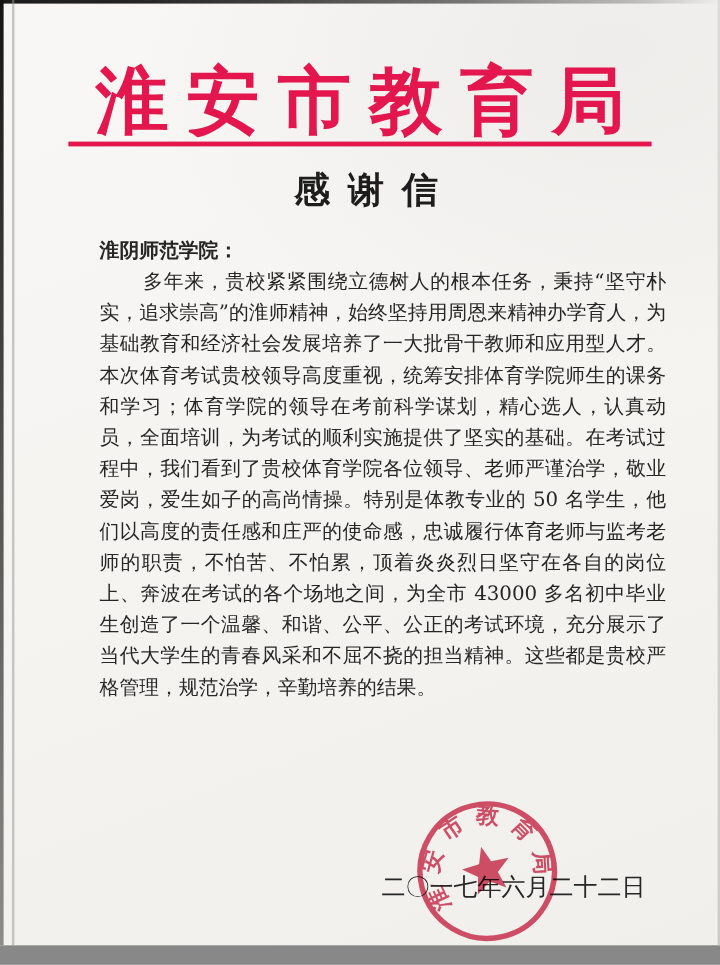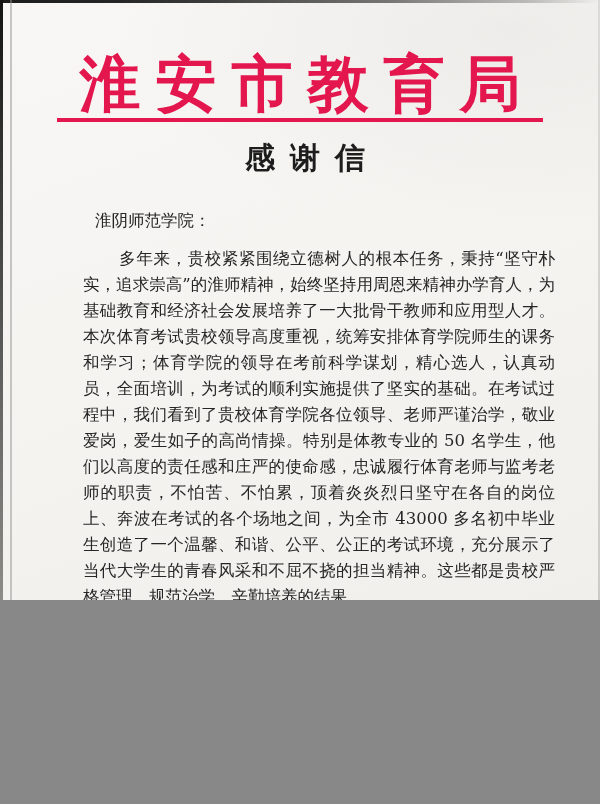--- a/index.html
+++ b/index.html
@@ -1,19 +1,19 @@
 <!DOCTYPE html>
 <html><head>
 <meta charset="utf-8">
 <style>
   html, body { margin: 0; padding: 0; background: #888; }
   .paper {
     position: relative;
     width: 600px;
-    height: 600px;
+    height: 788px;
     margin: 0 auto;
     overflow: hidden;
     background: linear-gradient(160deg, #f8f7f5 0%, #f5f4f1 45%, #f0efec 100%);
     font-family: "DejaVu Serif", "Liberation Serif", serif;
     color: #262626;
   }
   
   .edge-top {
     position: absolute; left: 0; top: 0; width: 100%; height: 3px;
     background: linear-gradient(to right, #1c1c1c 0%, #2e2e2e 35%, #575755 65%, #aeaca9 88%, rgba(174,172,169,0) 100%);
@@ -62,21 +62,21 @@
     letter-spacing: 15px;
     color: #1d1d1d;
   }
   
   .letter-body {
     position: absolute; left: 83px; top: 196px; width: 472px;
     font-size: 16.5px; line-height: 26px;
     color: #262626;
     text-align: justify;
   }
-  .salutation { margin: 12px; }
+  .salutation { margin: 0; font-weight: bold; }
   .letter-body p { margin: 0; text-indent: 2.2em; }
   .date-line {
     position: absolute; left: 318px; top: 728px;
     font-size: 20px; line-height: 22px; color: #262626;
     z-index: 1; white-space: nowrap;
   }
   
   .seal {
     position: absolute; left: 341px; top: 661px;
     width: 130px; height: 130px;

